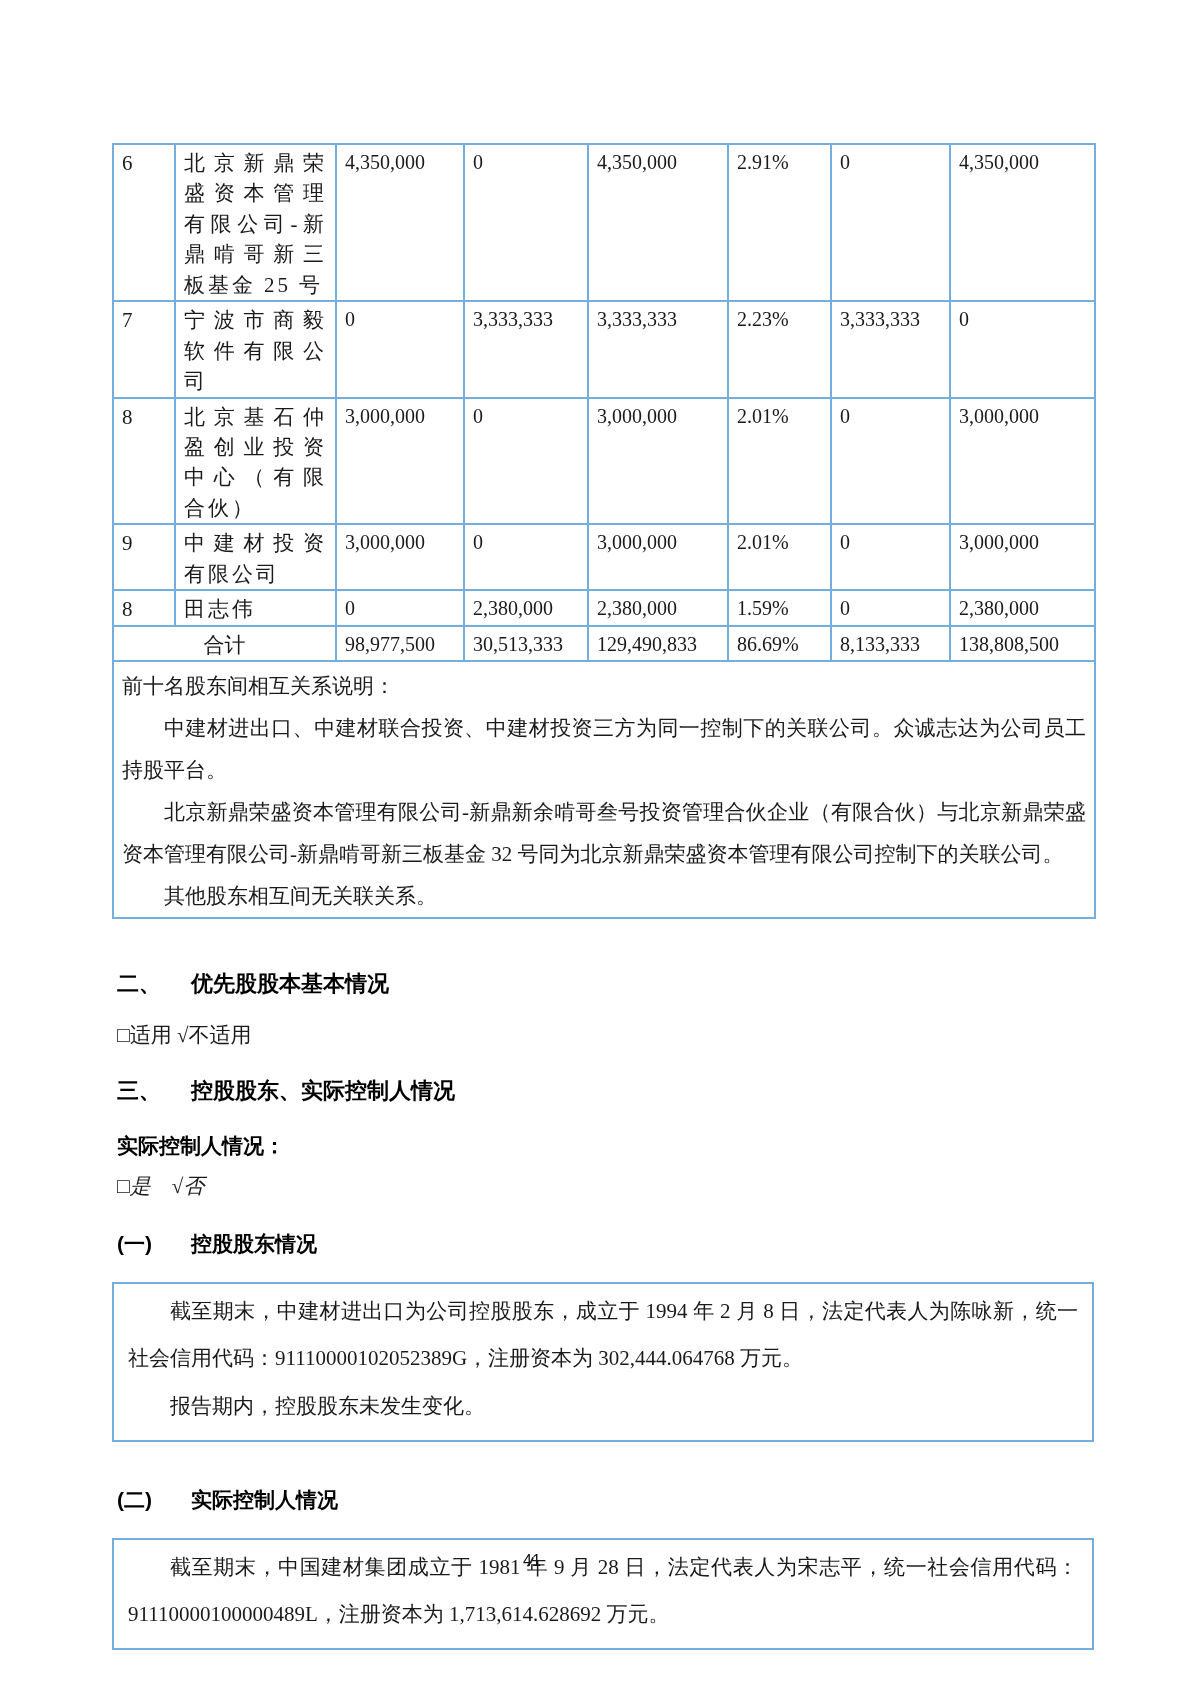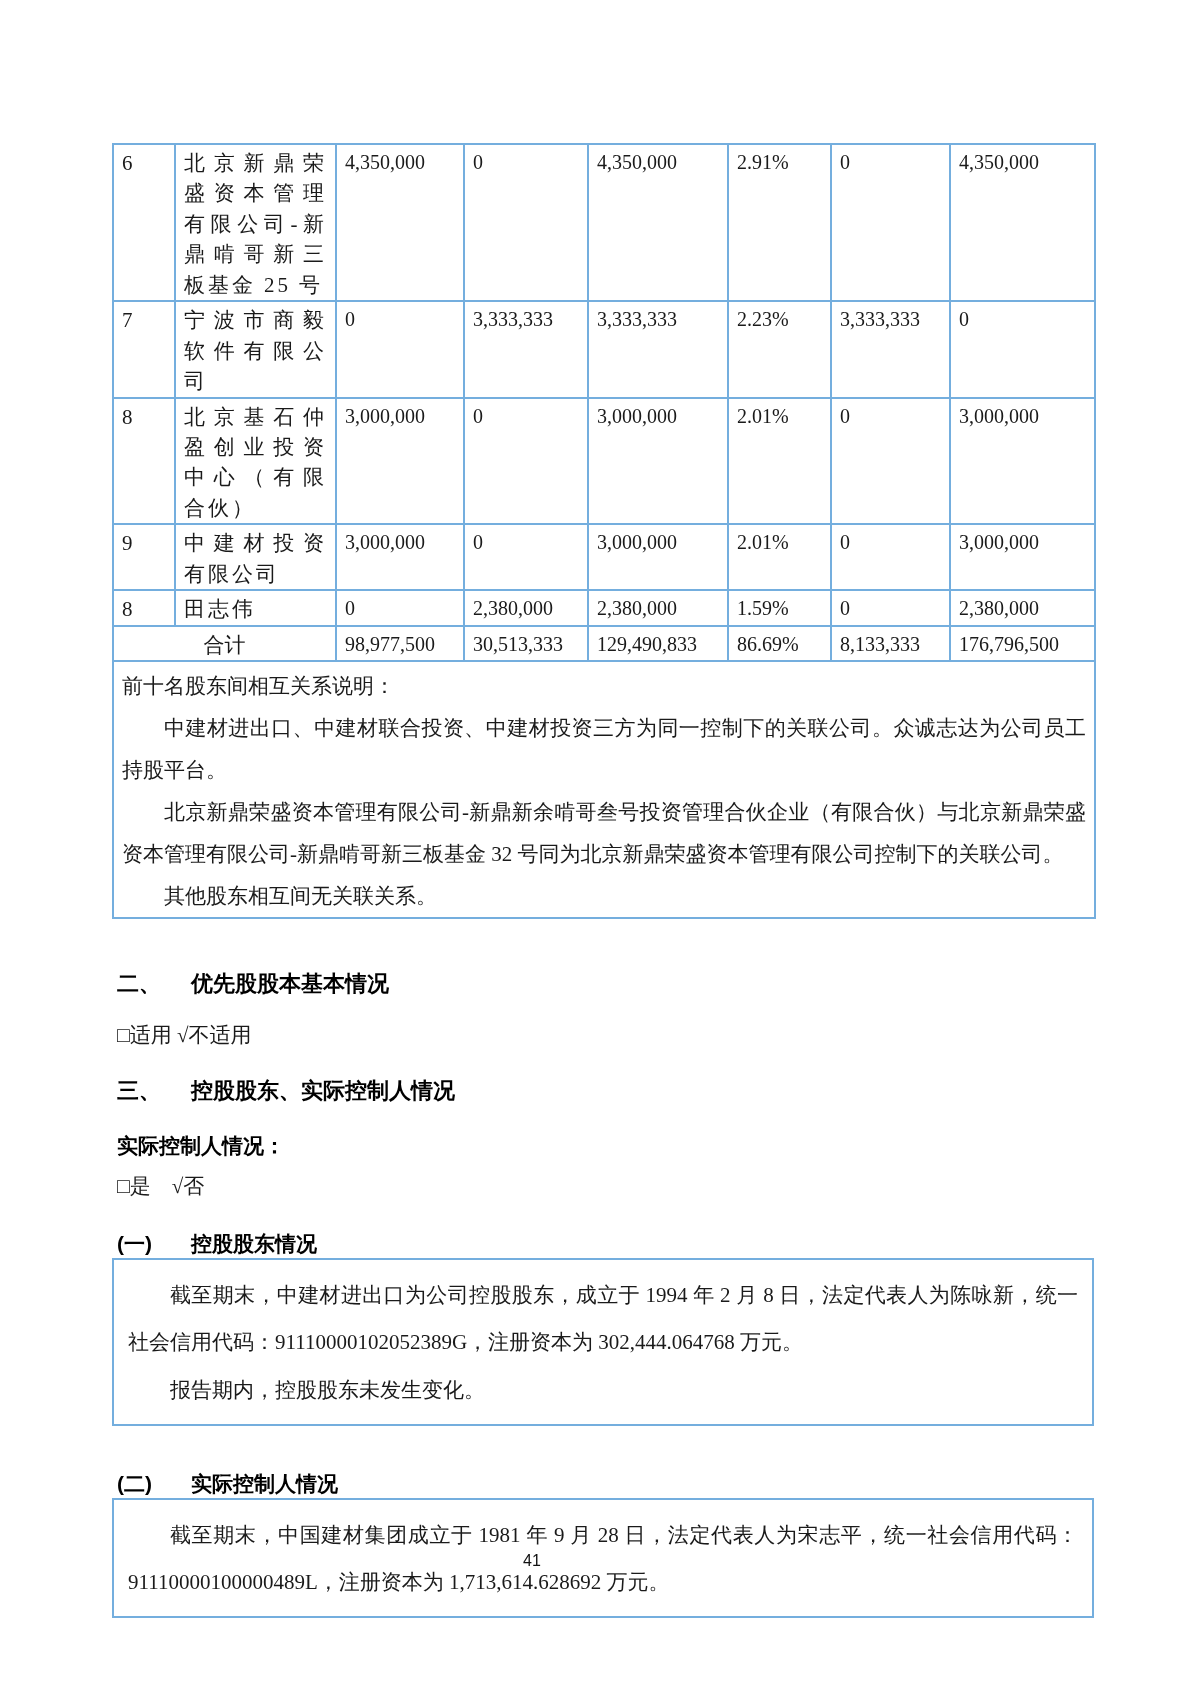--- a/index.html
+++ b/index.html
@@ -84,26 +84,26 @@
     margin:22px 0 0 5px;
     font-size:21px;
   }
   .merge-label{
     margin:26px 0 0 5px;
     font-size:21px;
     font-family:"Liberation Sans","DejaVu Sans",sans-serif;
     font-weight:bold;
     color:#000;
   }
-  .merge-value{margin-top:12px;}
+  .merge-value{margin-top:12px;font-style:italic;}
   
   .text-box{
-    margin-top:0;
+    margin-top:24px;
     border:2px solid var(--blue);
-    padding:12px 14px 10px 14px;
+    padding:4px 14px 10px 14px;
     width:950px;
   }
   .bp{
     margin:0;
     font-size:21px;
     line-height:2.25;
     text-align:justify;
   }
   .bp.indent{text-indent:2em;}
   
@@ -186,21 +186,21 @@
           <td class="num">0</td>
           <td class="num">2,380,000</td>
         </tr>
         <tr class="rt">
           <td class="total-label" colspan="2">合计</td>
           <td class="num">98,977,500</td>
           <td class="num">30,513,333</td>
           <td class="num">129,490,833</td>
           <td class="num">86.69%</td>
           <td class="num">8,133,333</td>
-          <td class="num">176,796,500</td>
+          <td class="num">138,808,500</td>
         </tr>
         <tr>
           <td class="notes-cell" colspan="8">
             <p class="np">前十名股东间相互关系说明：</p>
             <p class="np indent">中建材进出口、中建材联合投资、中建材投资三方为同一控制下的关联公司。众诚志达为公司员工持股平台。</p>
             <p class="np indent">北京新鼎荣盛资本管理有限公司-新鼎新余啃哥叁号投资管理合伙企业（有限合伙）与北京新鼎荣盛资本管理有限公司-新鼎啃哥新三板基金 32 号同为北京新鼎荣盛资本管理有限公司控制下的关联公司。</p>
             <p class="np indent">其他股东相互间无关联关系。</p>
           </td>
         </tr>
       </tbody>

